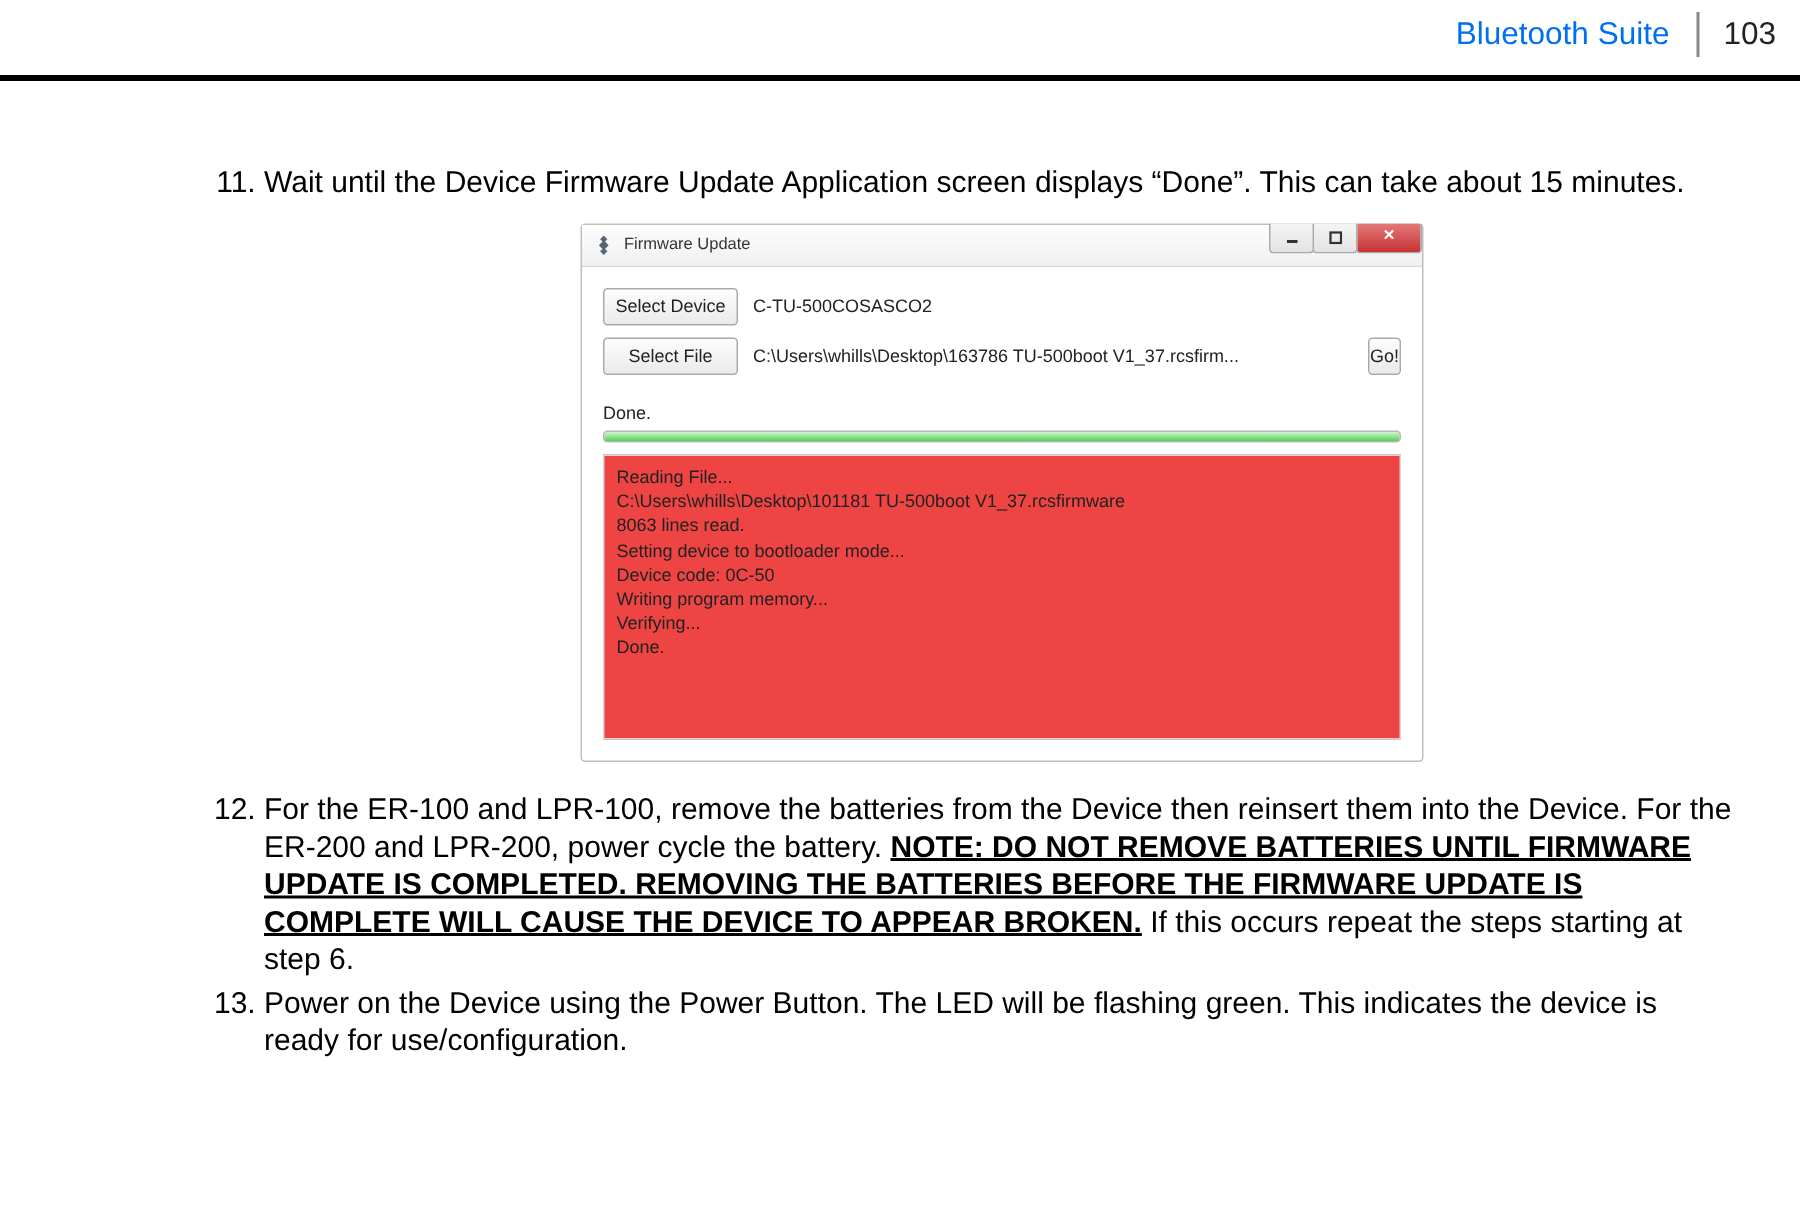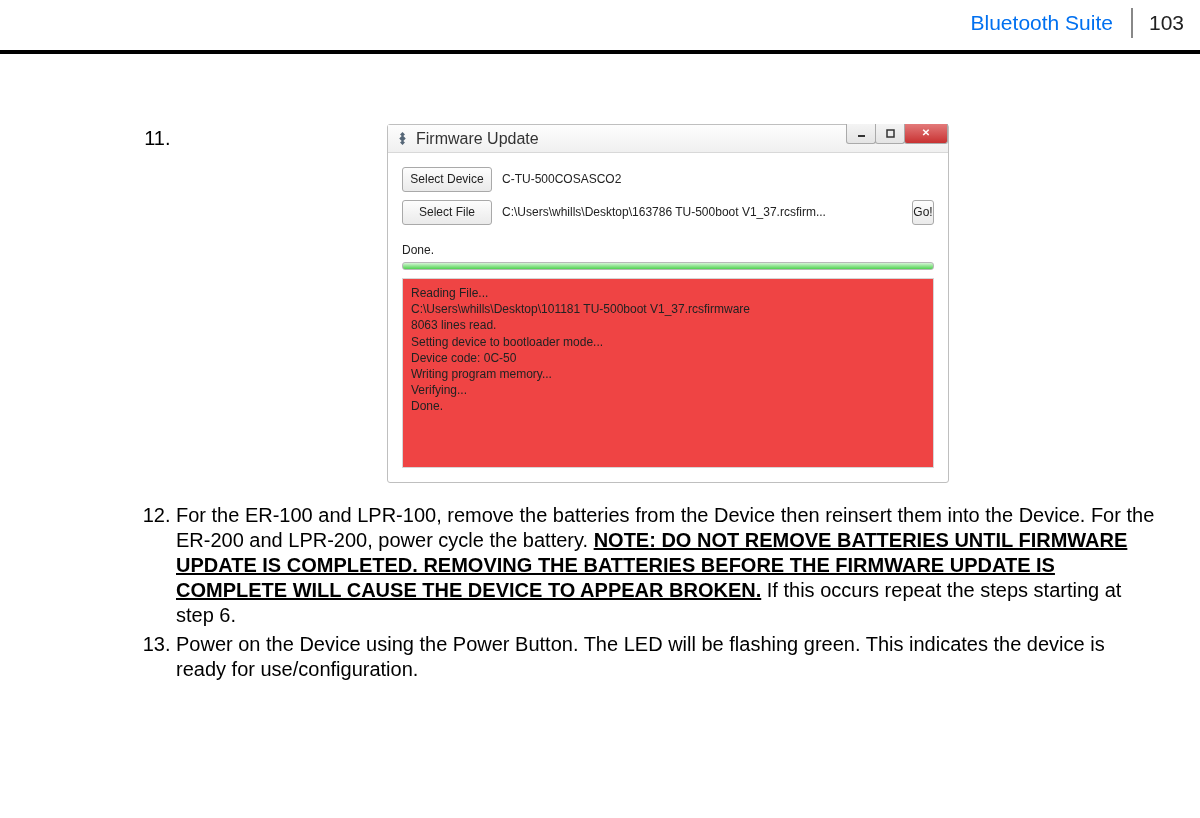--- a/index.html
+++ b/index.html
@@ -76,21 +76,21 @@
     border-bottom: 1px solid #d8d8d8;
     background: linear-gradient(#fdfdfd,#f0f0f0);
     position: relative;
   }
   .titlebar .title-icon {
     width: 14px; height: 14px; margin-right: 6px;
     display:inline-block;
     color:#556;
     font-size:11px;
   }
-  .titlebar .title-text { color:#333; font-size:16px;}
+  .titlebar .title-text { color:#333; font-size:11px;}
   .win-controls {
     position:absolute; right:0; top:-1px;
     display:flex;
   }
   .win-btn {
     width: 30px; height: 20px;
     border:1px solid #aaa;
     border-top:none;
     background:linear-gradient(#f4f4f4,#e4e4e4);
     border-radius:0 0 3px 3px;
@@ -142,20 +142,21 @@
   <div class="header-right">
     <span class="header-label">Bluetooth Suite</span>
     <span class="header-divider"></span>
     <span class="page-number">103</span>
   </div>
 </div>
 
 <div class="content">
   <ol class="steps" start="11">
     <li>
+      <span>Wait until the Device Firmware Update Application screen displays “Done”. This can take about 15 minutes.</span>
 
       
       <div class="firmware-window">
         <div class="titlebar">
           <span class="title-icon">
             <svg width="13" height="13" viewBox="0 0 16 16">
                 <path fill="#567" d="M8 0l3 3-2 2 3 3-3 3 2 2-3 3-3-3 2-2-3-3 3-3-2-2z"></path>
               </svg>
           </span>
           <span class="title-text">Firmware Update</span>

